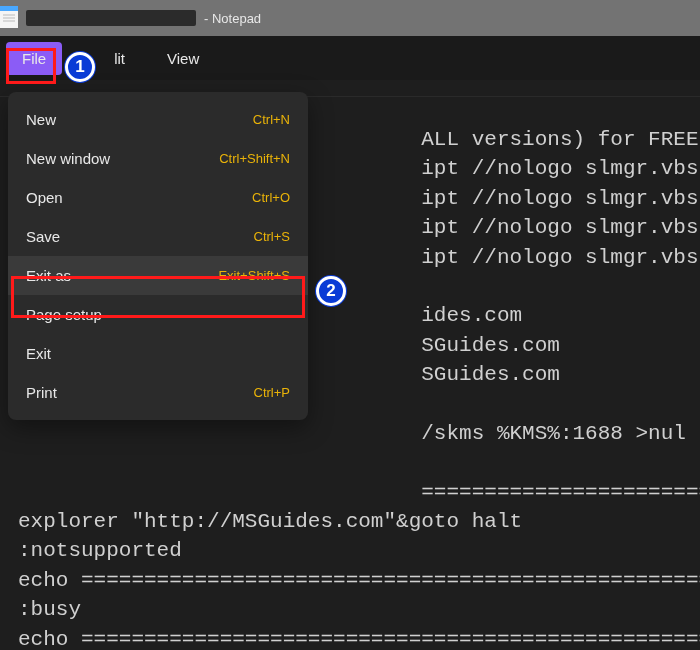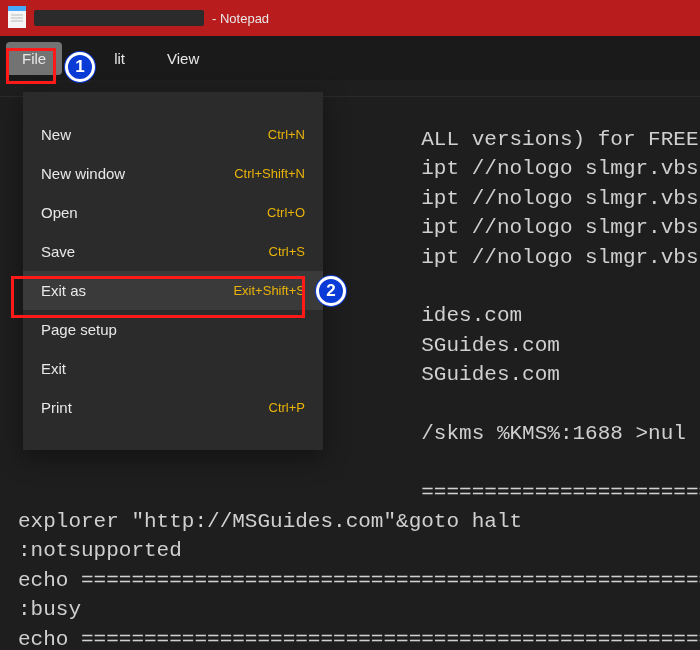--- a/index.html
+++ b/index.html
@@ -7,24 +7,24 @@
     width: 700px;
     height: 650px;
     background: #1e1e1e;
     font-family: "Segoe UI", sans-serif;
     color: #e8e8e8;
     overflow: hidden;
     position: relative;
   }
   .titlebar {
     height: 36px;
-    background: #b91c1c;
-    display: flex;
-    align-items: center;
-    padding-left: 8px;
+    background: #737373;
+    display: flex;
+    align-items: center;
+    padding-left: 0;
     font-size: 13px;
     gap: 8px;
   }
   .notepad-icon {
     width: 18px;
     height: 22px;
   }
   .redacted {
     display:inline-block;
     width: 170px;
@@ -42,40 +42,40 @@
     position: relative;
   }
   .menu-item {
     padding: 8px 16px;
     font-size: 15px;
     color: #e8e8e8;
     border-radius: 4px;
     position: relative;
   }
   .menu-item.active {
-    background: #737373;
+    background: #8b5cf6;
   }
   .file-highlight {
     position: absolute;
     left: 6px;
     top: 48px;
     width: 50px;
     height: 36px;
     border: 3px solid #ff1a1a;
     pointer-events: none;
     z-index: 50;
   }
   .dropdown {
     position: absolute;
-    left: 23px;
+    left: 8px;
     top: 92px;
     width: 300px;
     background: #2b2b2b;
-    border-radius: 0;
-    padding: 23px 0;
+    border-radius: 8px;
+    padding: 8px 0;
     z-index: 40;
     box-shadow: 0 8px 24px rgba(0,0,0,0.4);
   }
   .dropdown-item {
     display: flex;
     justify-content: space-between;
     align-items: center;
     padding: 11px 18px;
     font-size: 15px;
     color: #e8e8e8;

